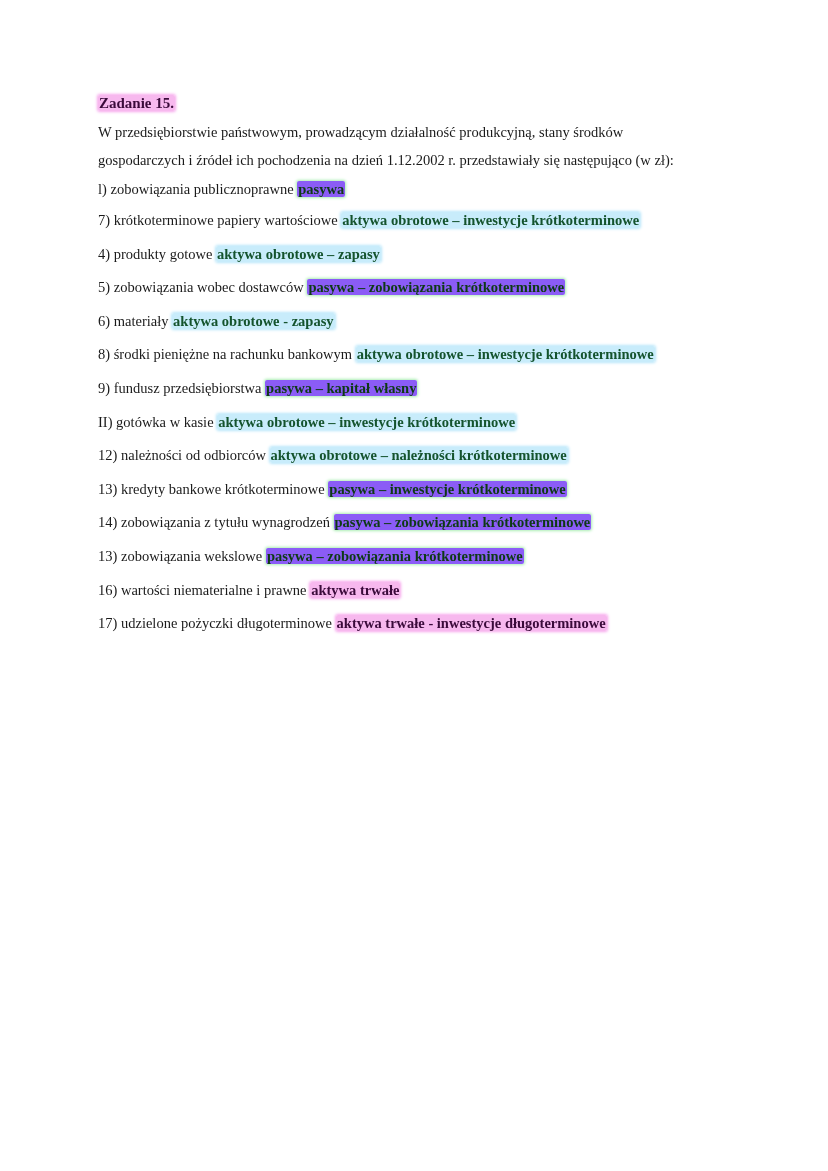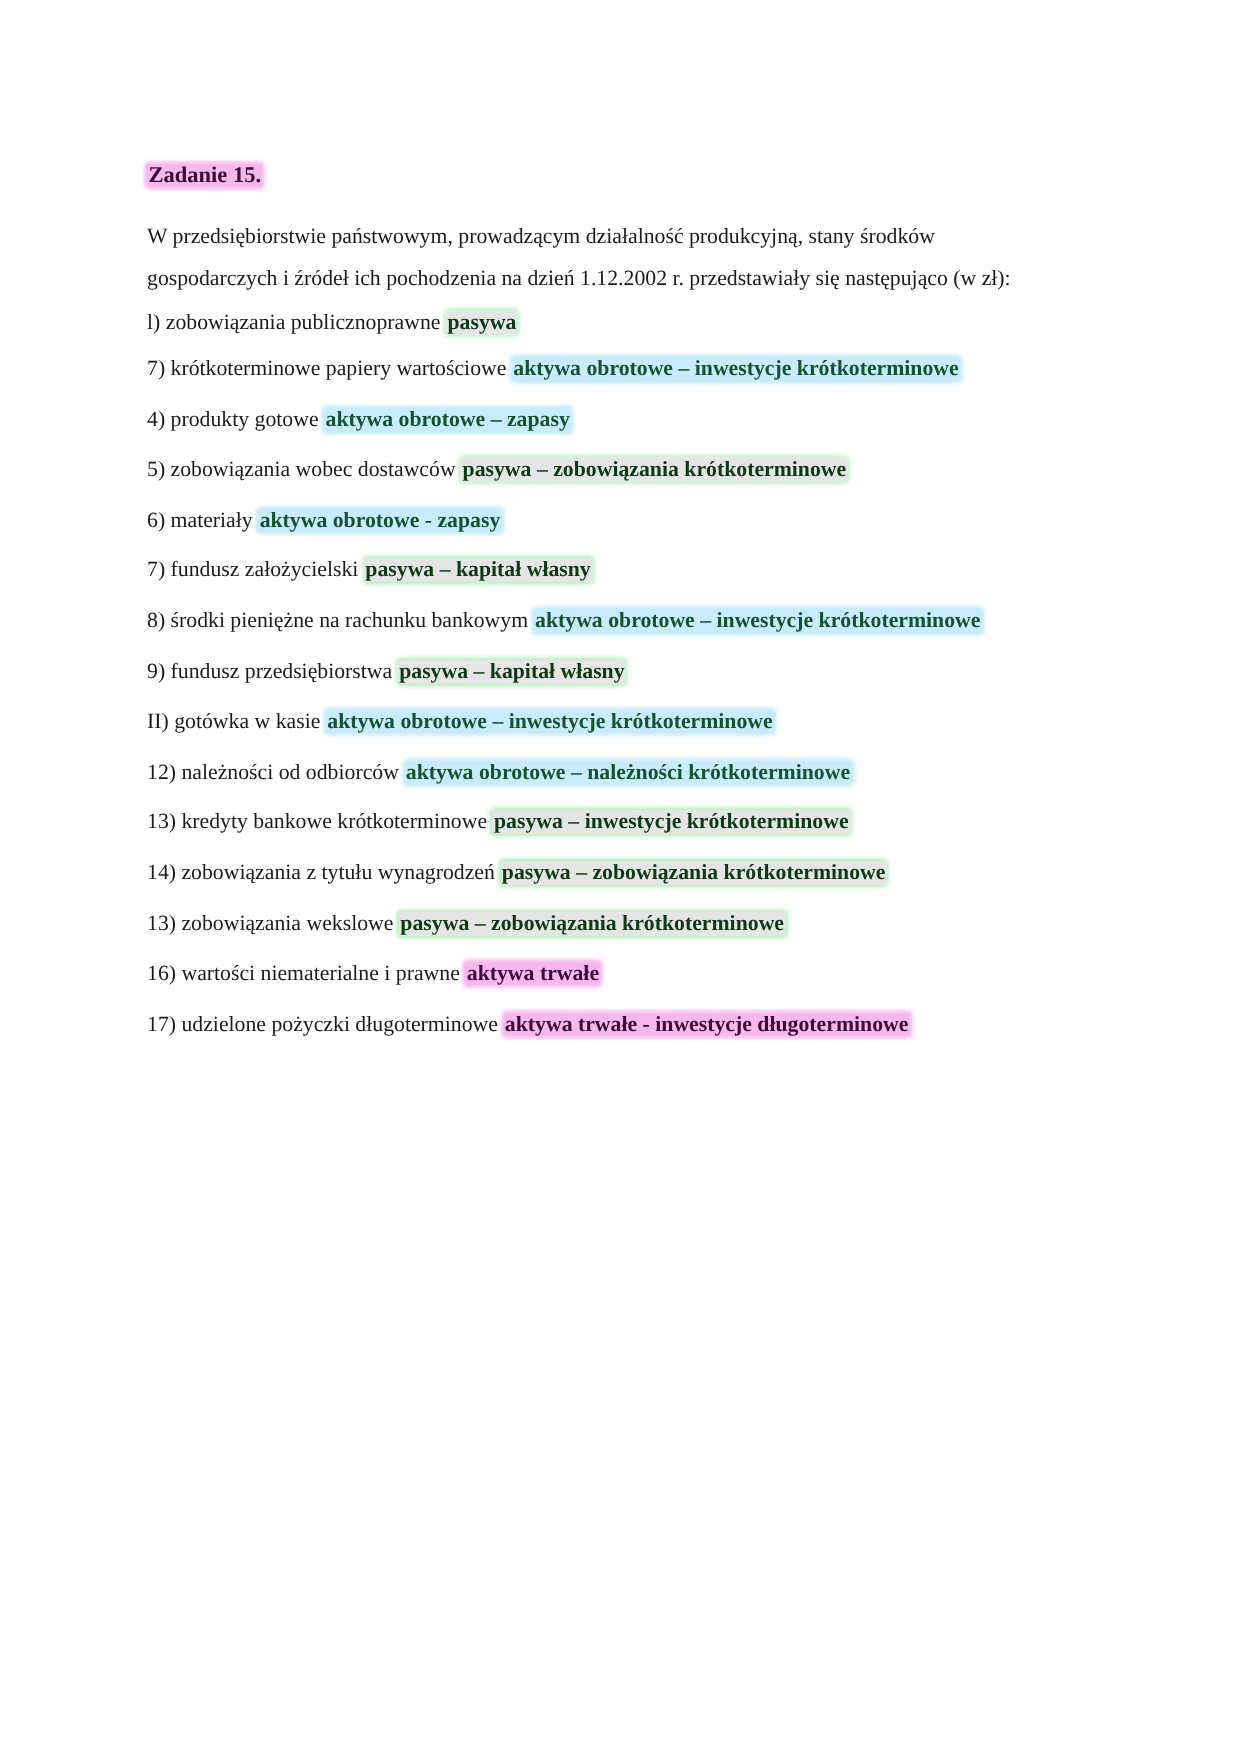--- a/index.html
+++ b/index.html
@@ -11,35 +11,35 @@
       width: 828px;
       height: 1171px;
       position: relative;
       overflow: hidden;
       font-family: "Liberation Serif", "DejaVu Serif", serif;
       color: #1a1a1a;
     }
     .page {
       position: absolute;
       left: 98px;
-      top: 106px;
+      top: 92px;
       width: 640px;
     }
     .title {
       font-size: 15px;
       font-weight: bold;
       color: #2a1030;
       line-height: 22px;
       height: 22px;
       margin: 0;
     }
     .intro {
       font-size: 14.5px;
       line-height: 28px;
-      margin: 16px 0 0 0;
+      margin: 4px 0 0 0;
     }
     .items {
       margin: 0;
       padding: 0;
       list-style: none;
     }
     .item {
       font-size: 14.5px;
       height: 33.6px;
       line-height: 33.6px;
@@ -58,21 +58,21 @@
       background: #f7b8ee;
       box-shadow: 0 0 3px 1px #f7a6ec;
       color: #3a0a3a;
     }
     .hl-blue {
       background: #c8ecfb;
       box-shadow: 0 0 3px 1px #b9e6fa;
       color: #14532d;
     }
     .hl-green {
-      background: #e5e5e5;
+      background: #8b5cf6;
       box-shadow: 0 0 3px 1px #aaeeb2;
       color: #0d3a14;
     }
     .title .hl-pink {
       font-weight: bold;
     }
   </style>
 </head>
 <body>
 
@@ -83,21 +83,20 @@
     <span>W przedsiębiorstwie państwowym, prowadzącym działalność produkcyjną, stany środków</span><br>
     <span>gospodarczych i źródeł ich pochodzenia na dzień 1.12.2002 r. przedstawiały się następująco (w zł):</span>
   </p>
 
   <ul class="items">
     <li class="item"><span>l) zobowiązania publicznoprawne</span> <span class="hl hl-green">pasywa</span></li>
     <li class="item"><span>7) krótkoterminowe papiery wartościowe</span> <span class="hl hl-blue">aktywa obrotowe – inwestycje krótkoterminowe</span></li>
     <li class="item"><span>4) produkty gotowe</span> <span class="hl hl-blue">aktywa obrotowe – zapasy</span></li>
     <li class="item"><span>5) zobowiązania wobec dostawców</span> <span class="hl hl-green">pasywa – zobowiązania krótkoterminowe</span></li>
     <li class="item"><span>6) materiały</span> <span class="hl hl-blue">aktywa obrotowe - zapasy</span></li>
-    <li class="item"><span>7) fundusz założycielski</span> <span class="hl hl-green">pasywa – kapitał własny</span></li>
     <li class="item"><span>8) środki pieniężne na rachunku bankowym</span> <span class="hl hl-blue">aktywa obrotowe – inwestycje krótkoterminowe</span></li>
     <li class="item"><span>9) fundusz przedsiębiorstwa</span> <span class="hl hl-green">pasywa – kapitał własny</span></li>
     <li class="item"><span>II) gotówka w kasie</span> <span class="hl hl-blue">aktywa obrotowe – inwestycje krótkoterminowe</span></li>
     <li class="item"><span>12) należności od odbiorców</span> <span class="hl hl-blue">aktywa obrotowe – należności krótkoterminowe</span></li>
     <li class="item"><span>13) kredyty bankowe krótkoterminowe</span> <span class="hl hl-green">pasywa – inwestycje krótkoterminowe</span></li>
     <li class="item"><span>14) zobowiązania z tytułu wynagrodzeń</span> <span class="hl hl-green">pasywa – zobowiązania krótkoterminowe</span></li>
     <li class="item"><span>13) zobowiązania wekslowe</span> <span class="hl hl-green">pasywa – zobowiązania krótkoterminowe</span></li>
     <li class="item"><span>16) wartości niematerialne i prawne</span> <span class="hl hl-pink">aktywa trwałe</span></li>
     <li class="item"><span>17) udzielone pożyczki długoterminowe</span> <span class="hl hl-pink">aktywa trwałe - inwestycje długoterminowe</span></li>
   </ul>

